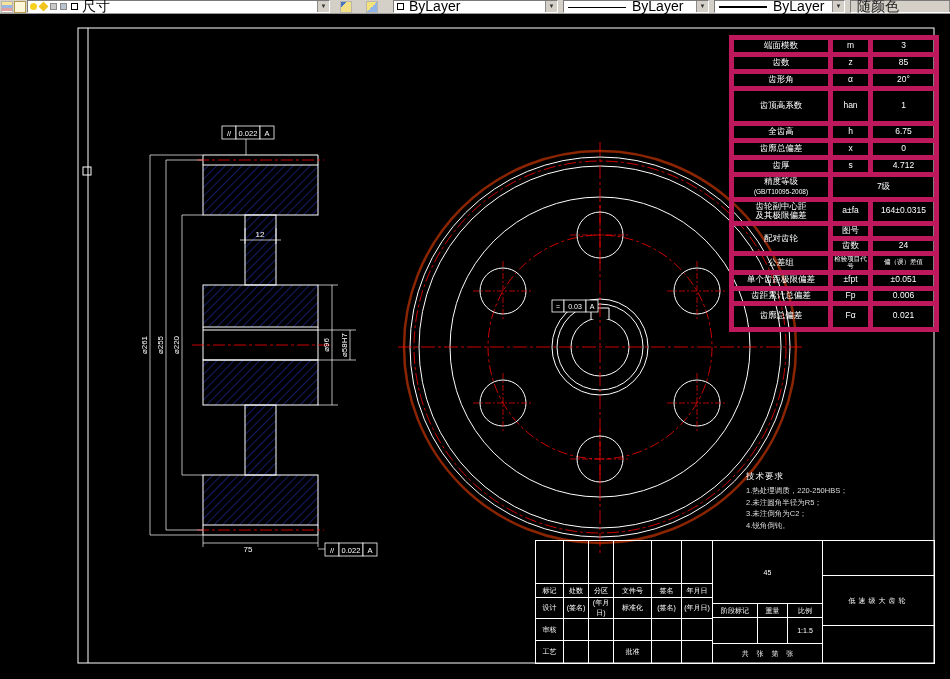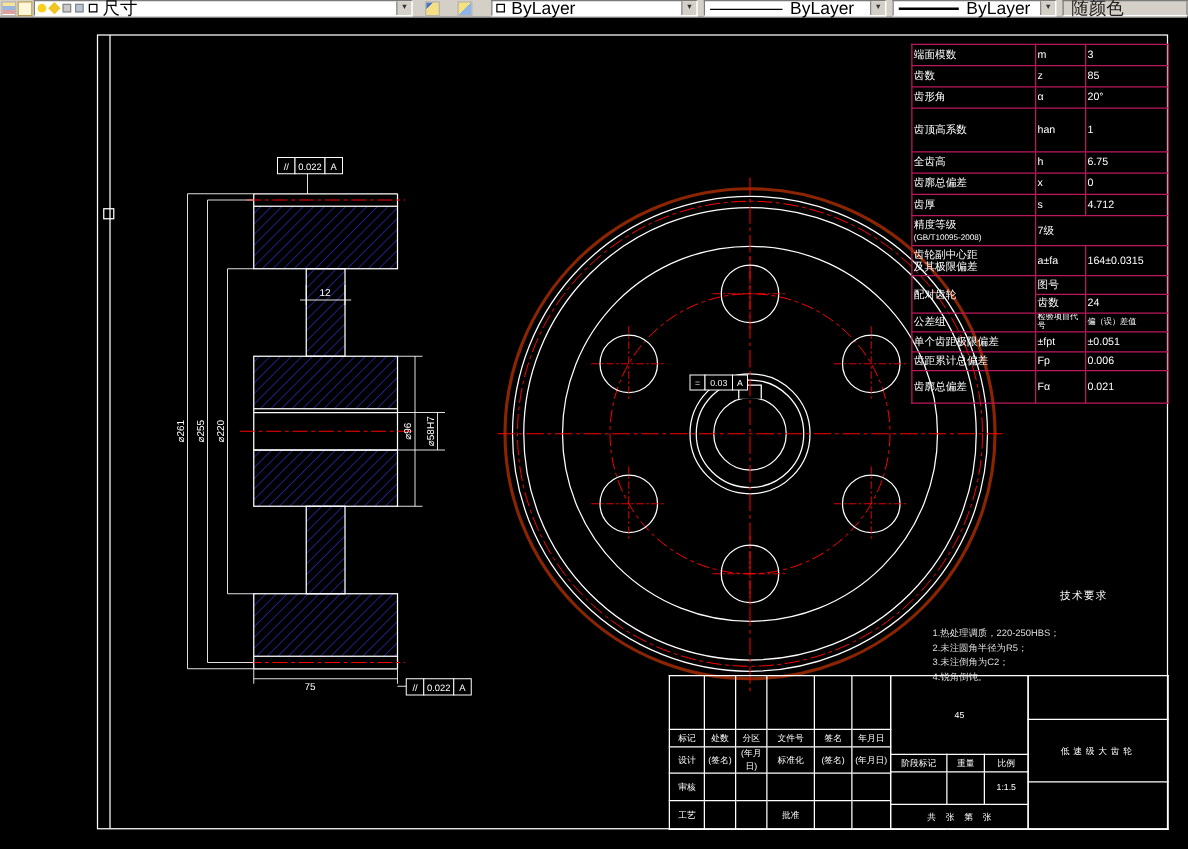--- a/index.html
+++ b/index.html
@@ -23,35 +23,35 @@
   .sun{background:#f0c420;transform:rotate(45deg)}
   .lock{background:#c9c9c9;border:1px solid #8a8a8a}
   .plotmini{background:#b8c4d0;border:1px solid #8a8a8a}
   .chip{background:#fff;border:1px solid #000}
 
   
   svg.canvas{position:absolute;left:0;top:0;z-index:1}
 
   
   .ptable{position:absolute;left:729px;top:35px;width:205px;border-collapse:collapse;table-layout:fixed;color:#fff;z-index:4}
-  .ptable td{border:1px solid #be185d;font-size:8.5px;padding:0 1px;line-height:1.15;overflow:hidden;white-space:nowrap;vertical-align:middle}
+  .ptable td{border:5px solid #be185d;font-size:8.5px;text-align:center;padding:0 1px;line-height:1.15;overflow:hidden;white-space:nowrap;vertical-align:middle}
   .ptable .sub{font-size:6.5px}
   .ptable td.tiny{font-size:6.5px;white-space:normal;line-height:1.05}
 
   
   .tb-table{position:absolute;border-collapse:collapse;table-layout:fixed;color:#fff;z-index:4}
   .tb-table td{border:1px solid #fff;font-size:7px;text-align:center;padding:0;overflow:hidden;vertical-align:middle}
   .mat{font-size:12px}
   .pname{font-size:13px;letter-spacing:3px;white-space:nowrap}
   .scaleval{font-size:9px}
   .sheets{font-size:7.5px;white-space:pre}
 
   
   .techreq{position:absolute;left:746px;top:470px;width:140px;color:#ddd;z-index:4;font-size:7.5px;line-height:1.55}
-  .techreq .trtitle{text-align:right;font-size:8.5px;letter-spacing:1px;margin-bottom:18px;color:#fff}
+  .techreq .trtitle{text-align:left;font-size:8.5px;letter-spacing:1px;margin-bottom:2px;color:#fff}
 </style>
 </head>
 <body>
 
 <div class="screen">
 
   <div class="toolbar">
     <span class="tbicon icon-a" style="left:1px"></span>
     <span class="tbicon icon-b" style="left:14px"></span>
 

